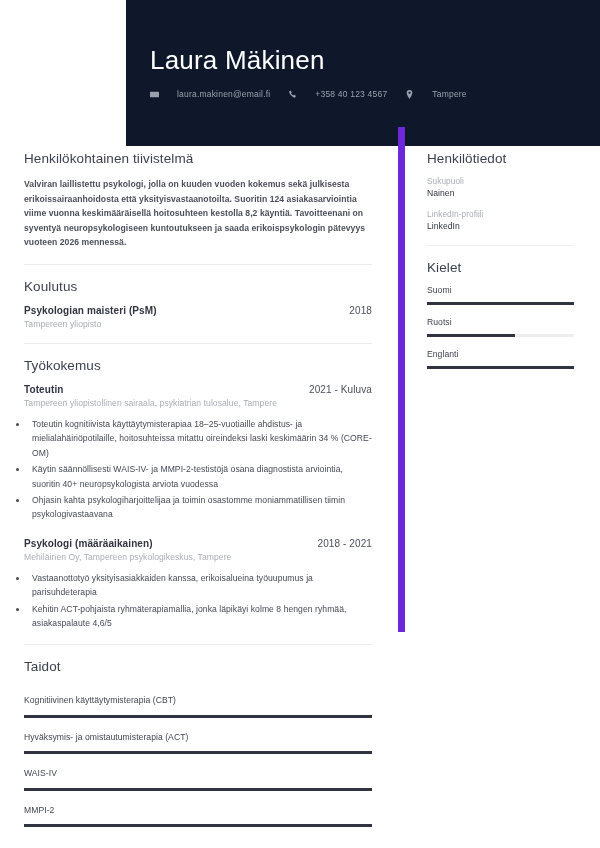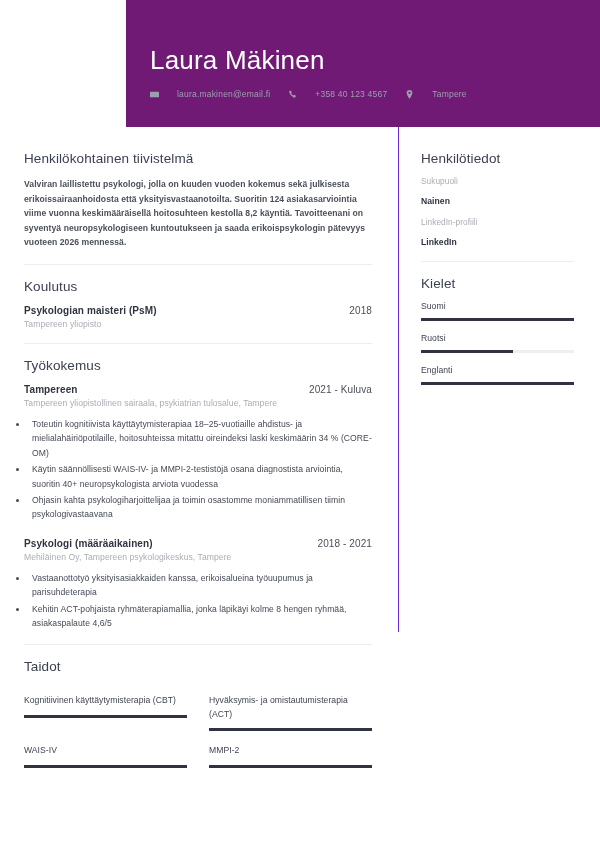--- a/index.html
+++ b/index.html
@@ -19,22 +19,22 @@
     background: #ffffff;
     overflow: hidden;
   }
 
   
   .header {
     position: absolute;
     left: 126px;
     top: 0;
     width: 474px;
-    height: 127px;
-    background: #701a75;
+    height: 146px;
+    background: #0f172a;
     padding: 44px 0 0 24px;
   }
   .header-name {
     color: #ffffff;
     font-size: 26px;
     font-weight: 400;
     letter-spacing: 0.2px;
     line-height: 32px;
   }
   .contact-row {
@@ -62,21 +62,21 @@
     width: 600px;
     height: 505px;
     display: flex;
   }
   .col-left {
     width: 398px;
     padding: 24px 26px 0 24px;
   }
   .col-right {
     width: 202px;
-    border-left: 1px solid #6d28d9;
+    border-left: 7px solid #6d28d9;
     padding: 24px 26px 0 22px;
   }
 
   
   .section { margin-bottom: 4px; }
   .section-divider {
     border-top: 1px solid #eceef0;
     margin: 14px 0 14px 0;
   }
   .section-title {
@@ -132,21 +132,21 @@
     color: #444954;
     margin-bottom: 2px;
     letter-spacing: 0.05px;
     padding-left: 4px;
   }
   .entry-gap { height: 14px; }
 
   
   .skills-grid {
     display: grid;
-    grid-template-columns: 1fr 1fr;
+    grid-template-columns: 1fr;
     column-gap: 22px;
     row-gap: 13px;
     margin-top: 20px;
   }
   .skill { }
   .skill-label {
     font-size: 8.6px;
     color: #3f4450;
     line-height: 13.5px;
     letter-spacing: 0.05px;
@@ -162,22 +162,22 @@
   
   .detail { margin-bottom: 11px; }
   .detail-label {
     font-size: 8.3px;
     color: #a9adb5;
     letter-spacing: 0.05px;
   }
   .detail-value {
     font-size: 8.6px;
     color: #2f3440;
-    font-weight: bold;
-    margin-top: 10px;
+    font-weight: normal;
+    margin-top: 2px;
     letter-spacing: 0.05px;
   }
   .lang { margin-bottom: 12px; }
   .lang-name {
     font-size: 8.6px;
     color: #3f4450;
     letter-spacing: 0.05px;
   }
   .lang-track {
     height: 3px;
@@ -254,21 +254,21 @@
         </div>
       </div>
 
       <div class="section-divider"></div>
 
       <div class="section">
         <div class="section-title">Työkokemus</div>
 
         <div class="entry">
           <div class="entry-head">
-            <div class="entry-title">Tampereen</div>
+            <div class="entry-title">Toteutin</div>
             <div class="entry-date">2021 - Kuluva</div>
           </div>
           <div class="entry-sub">Tampereen yliopistollinen sairaala, psykiatrian tulosalue, Tampere</div>
           <ul class="bullets">
             <li>Toteutin kognitiivista käyttäytymisterapiaa 18–25-vuotiaille ahdistus- ja mielialahäiriöpotilaille, hoitosuhteissa mitattu oireindeksi laski keskimäärin 34 % (CORE-OM)</li>
             <li>Käytin säännöllisesti WAIS-IV- ja MMPI-2-testistöjä osana diagnostista arviointia, suoritin 40+ neuropsykologista arviota vuodessa</li>
             <li>Ohjasin kahta psykologiharjoittelijaa ja toimin osastomme moniammatillisen tiimin psykologivastaavana</li>
           </ul>
         </div>
 

